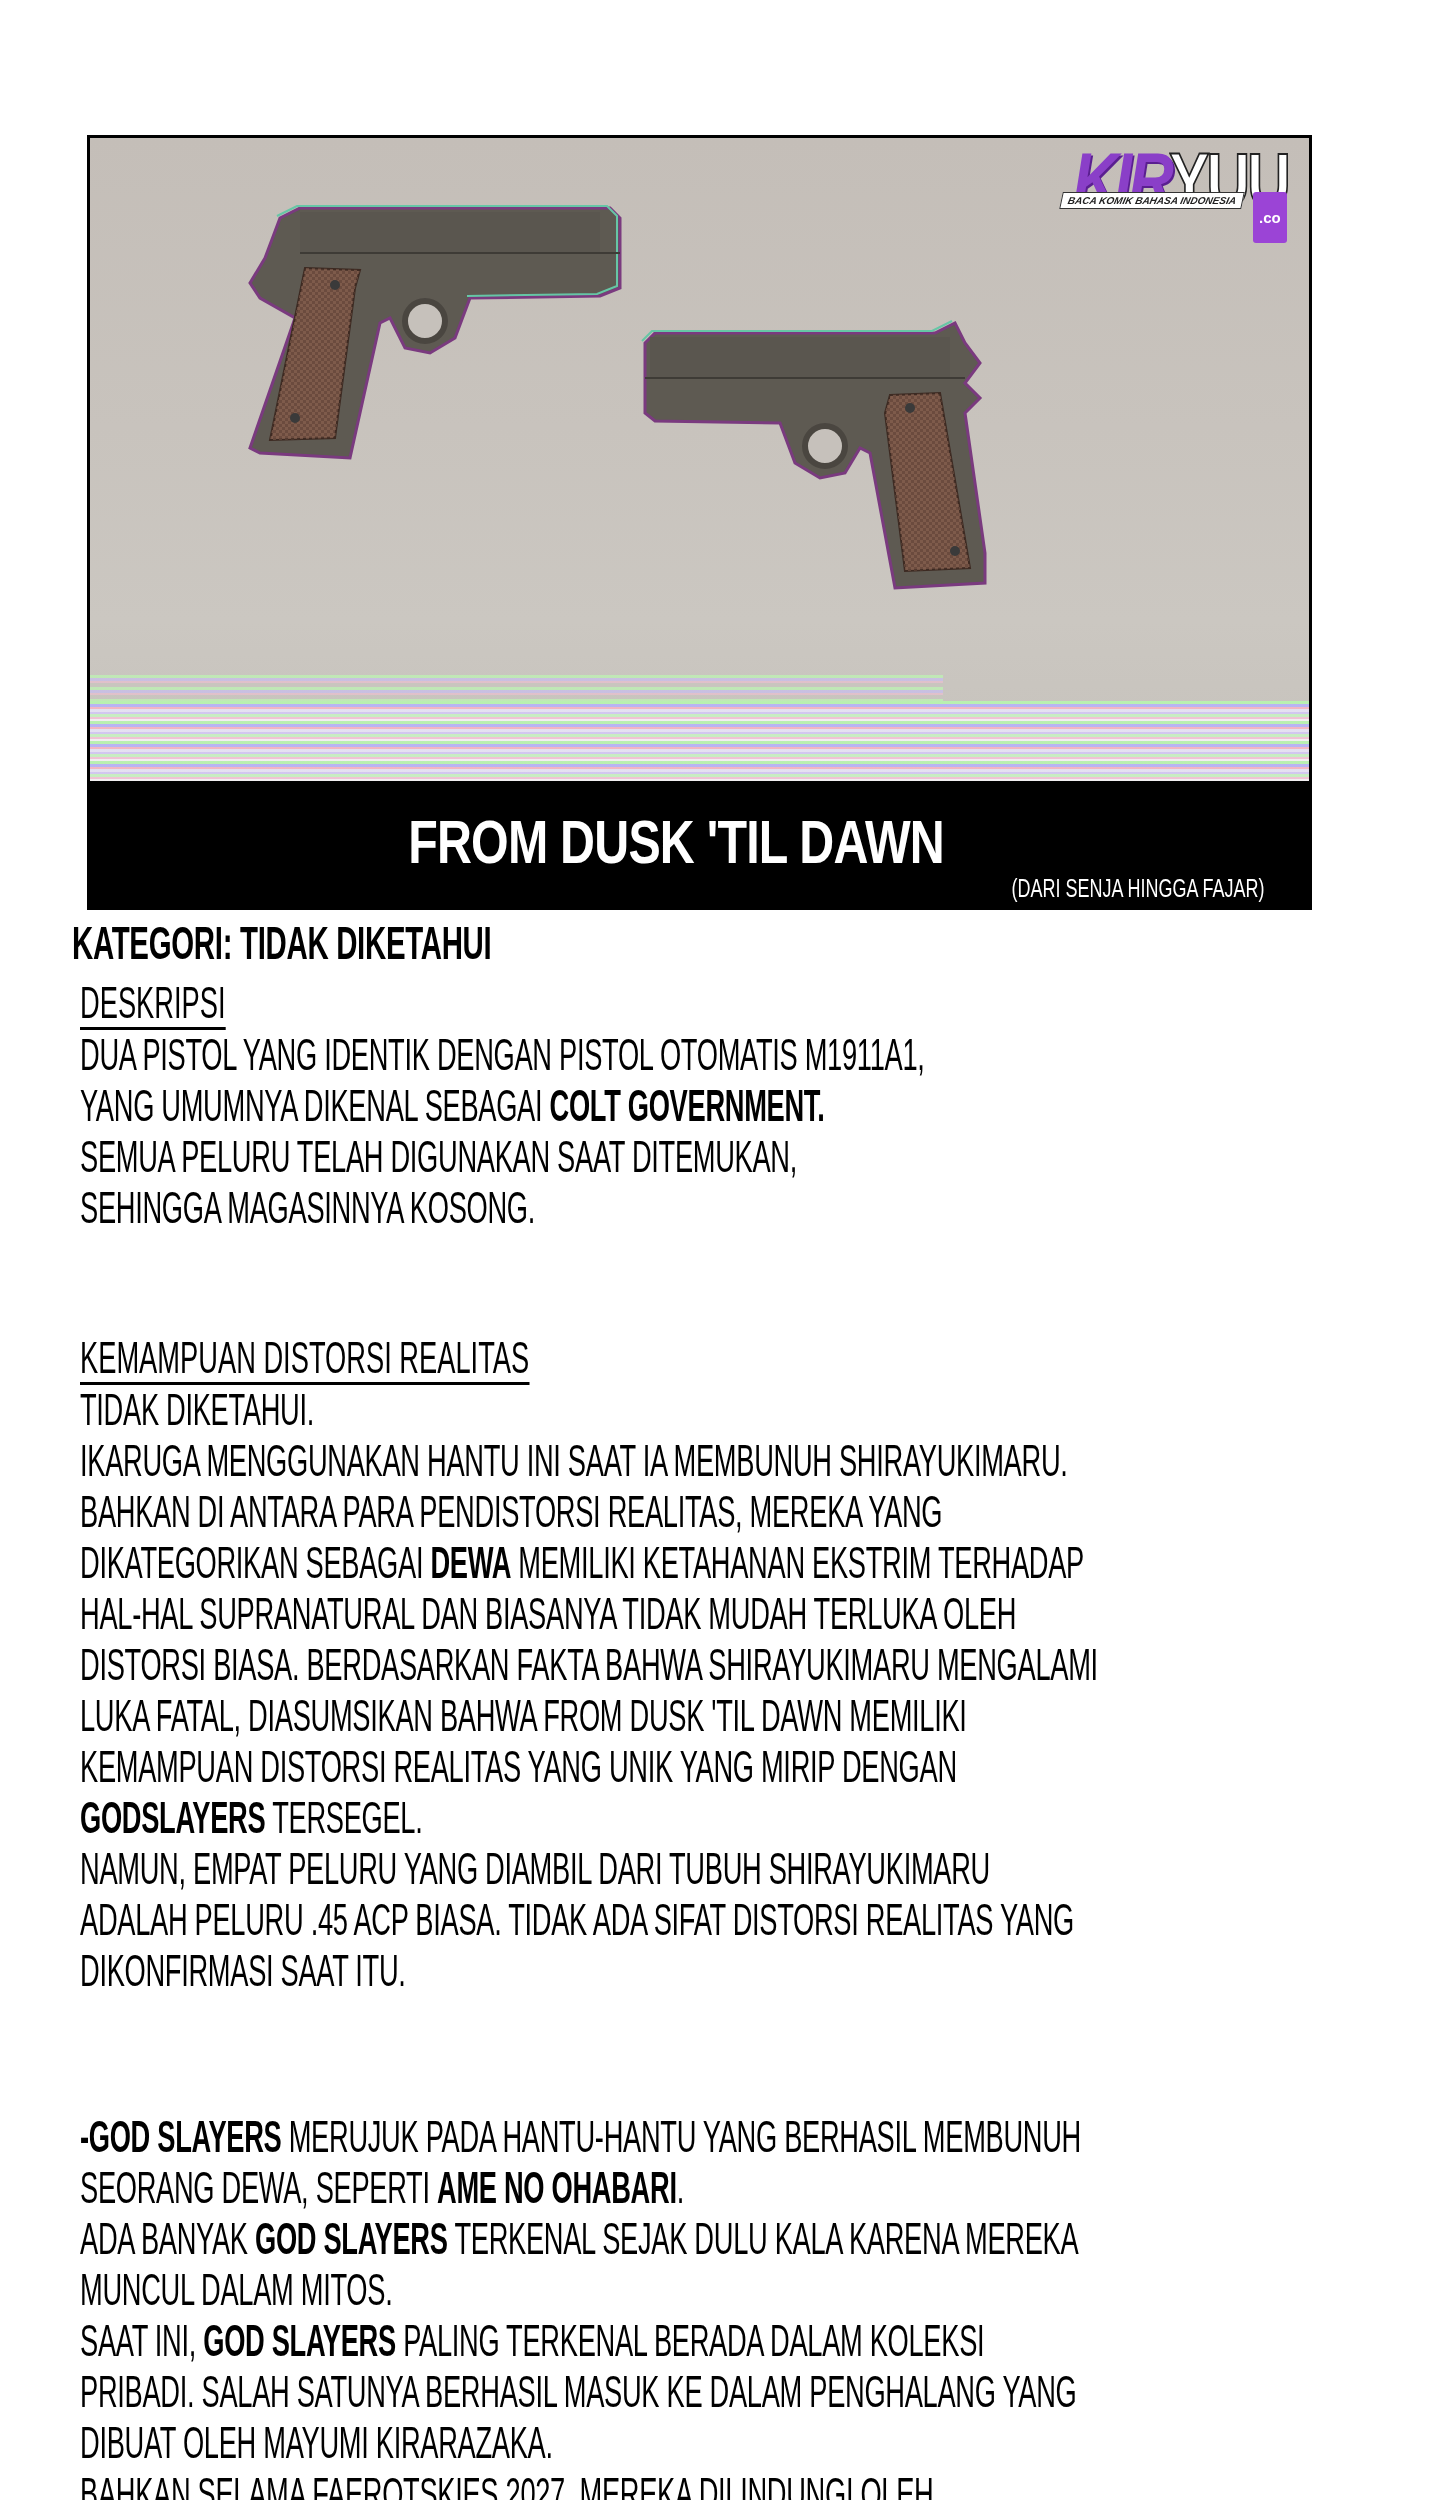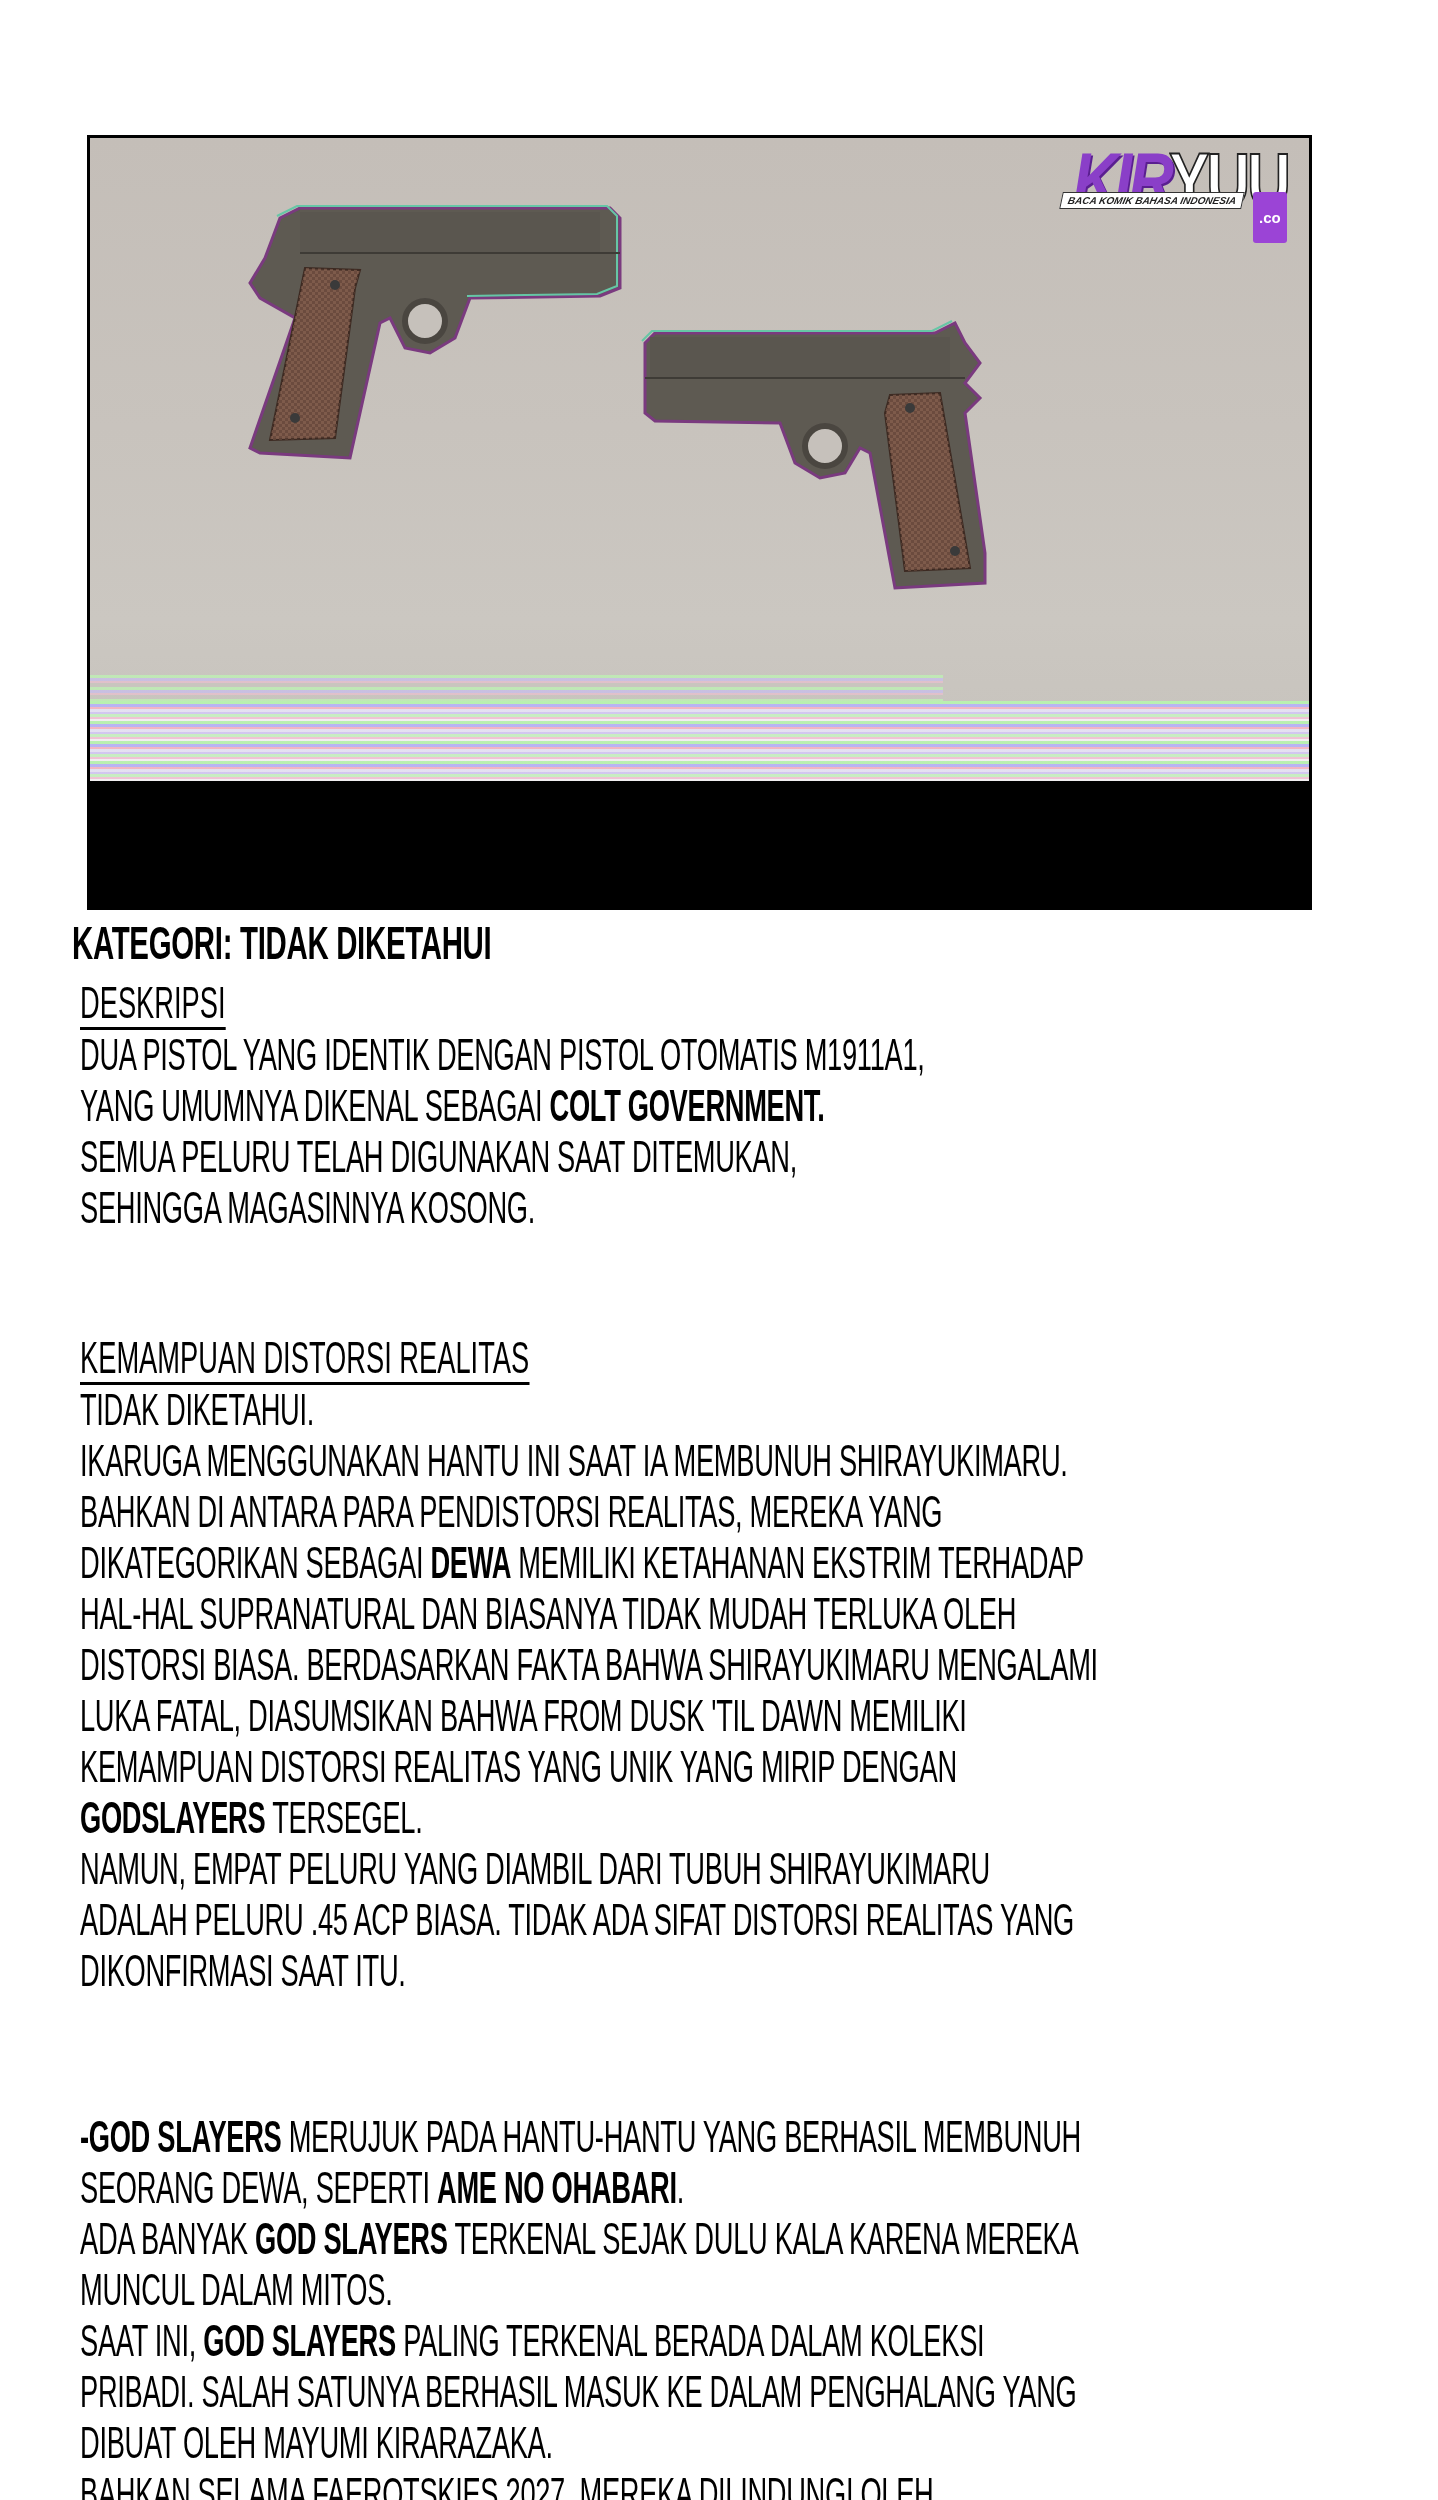--- a/index.html
+++ b/index.html
@@ -131,20 +131,24 @@
     <div class="glitch"></div>
 
     <div class="logo">
       <span class="logo-kir">KIR</span>
       <span class="logo-yuu">YUU</span>
       <span class="logo-tag">BACA KOMIK BAHASA INDONESIA</span>
       <span class="logo-co">.co</span>
     </div>
   </div>
 
+  <div class="caption-band">
+    <div class="caption-title">FROM DUSK 'TIL DAWN</div>
+    <div class="caption-sub">(DARI SENJA HINGGA FAJAR)</div>
+  </div>
 </div>
 
 <div class="category">
   <span class="line">KATEGORI: TIDAK DIKETAHUI</span>
 </div>
 
 <div class="text-block" style="top:978px;">
   <div class="heading-wrap"><span class="heading">DESKRIPSI</span></div>
   <div>
       <span class="line"><span>DUA PISTOL YANG IDENTIK DENGAN PISTOL OTOMATIS M1911A1,</span></span>

